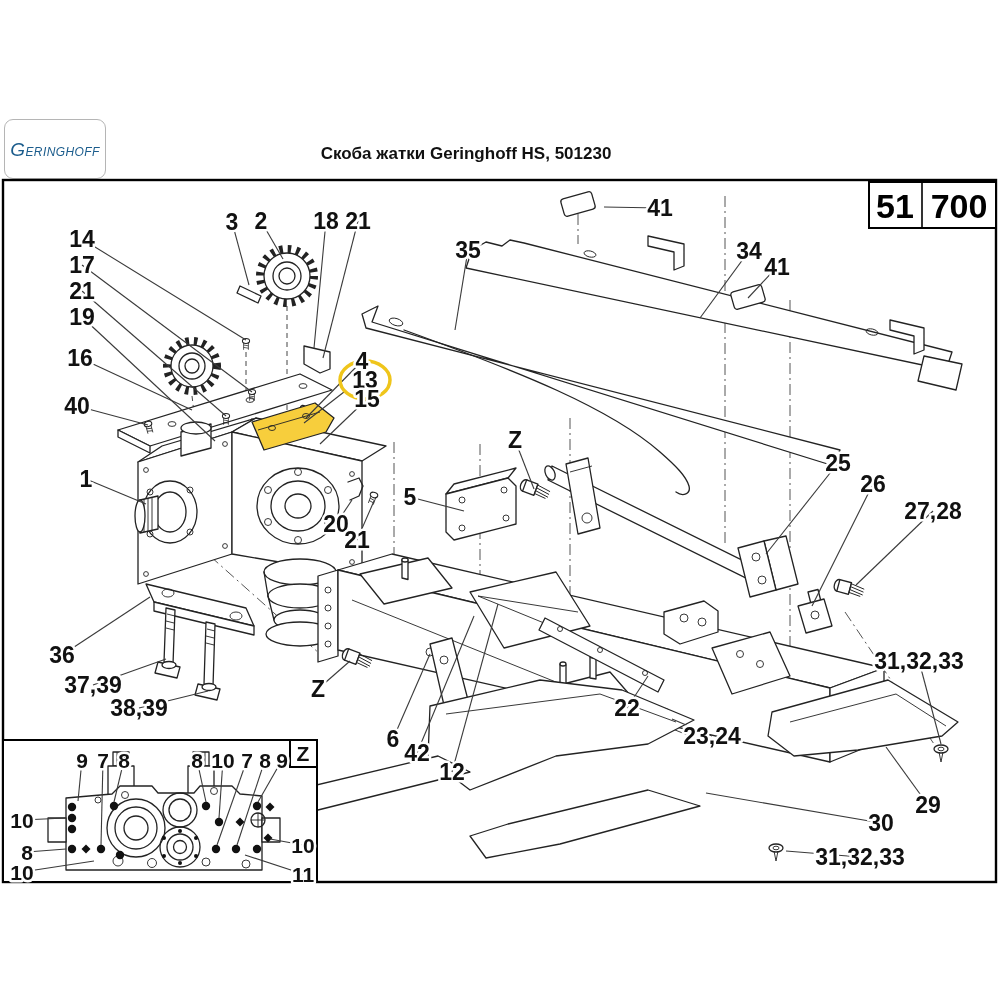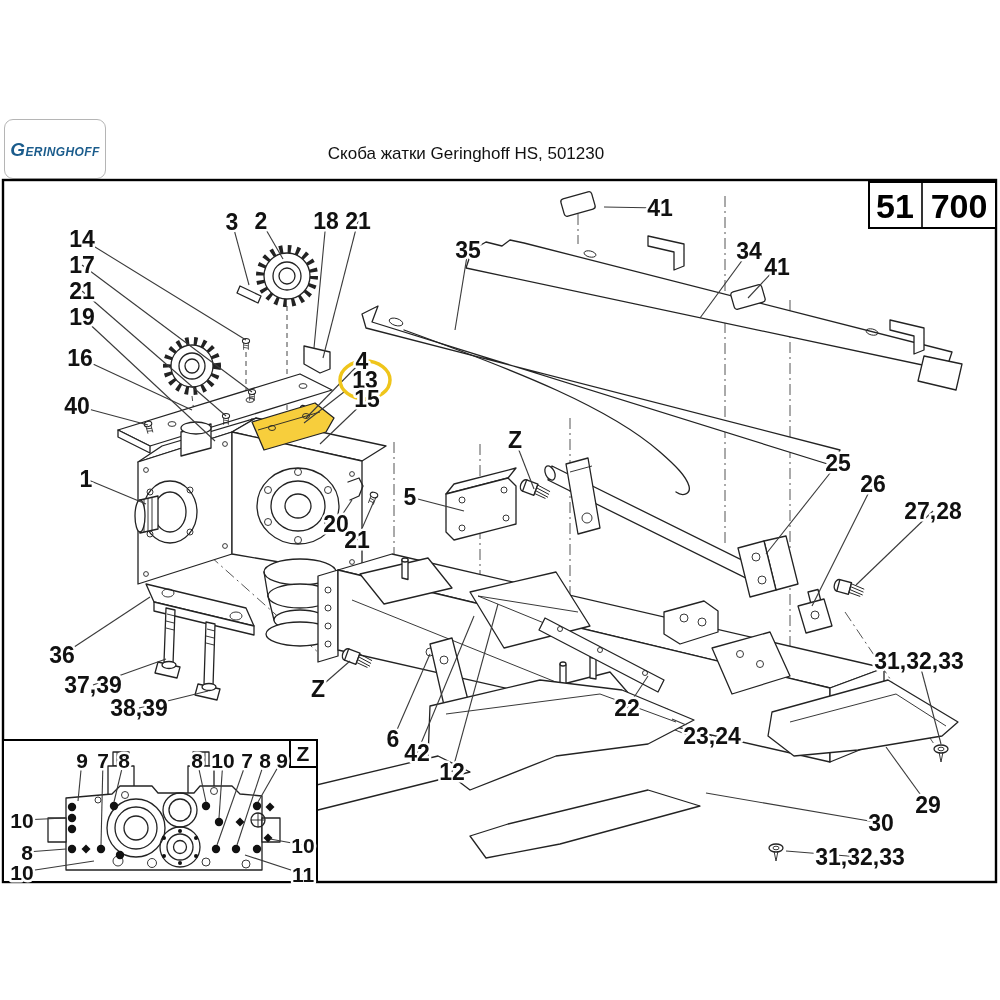--- a/index.html
+++ b/index.html
@@ -1,25 +1,25 @@
 <!DOCTYPE html>
 <html><head>
 <meta charset="utf-8">
 <style>
   html,body{margin:0;padding:0;background:#fff;}
   body{width:1000px;height:1000px;position:relative;overflow:hidden;
        font-family:"Liberation Sans",sans-serif;}
   .logo-box{position:absolute;left:4px;top:119px;width:100px;height:58px;
     border:1.5px solid #b5b5b5;border-radius:9px;background:#fff;
     display:flex;align-items:center;justify-content:center;}
-  .logo-text{color:#1B5C8C;font-style:italic;font-weight:bold;font-size:12px;
+  .logo-text{color:#1B5C8C;font-style:italic;font-weight:normal;font-size:12px;
     letter-spacing:.4px;line-height:1;}
   .logo-text::first-letter{font-size:19px;}
   .page-title{position:absolute;top:144px;left:0;width:932px;text-align:center;
-    font-size:17px;font-weight:normal;color:#111;}
+    font-size:17px;font-weight:bold;color:#111;}
   svg{position:absolute;left:0;top:0;}
   .ln{fill:none;stroke:#232323;stroke-width:1.3;stroke-linejoin:round;stroke-linecap:round;}
   .fw{fill:#fff;stroke:#232323;stroke-width:1.3;stroke-linejoin:round;}
   .thin{fill:none;stroke:#232323;stroke-width:.9;}
   .dd{fill:none;stroke:#555;stroke-width:1;stroke-dasharray:11 4 2 4;}
   .dash{fill:none;stroke:#444;stroke-width:1;stroke-dasharray:5 4;}
   .leader{stroke:#3a3a3a;stroke-width:1.1;}
   .dot{fill:#111;stroke:none;}
   text.callout{font-family:"Liberation Sans",sans-serif;font-weight:bold;fill:#111;
     text-anchor:middle;dominant-baseline:central;

